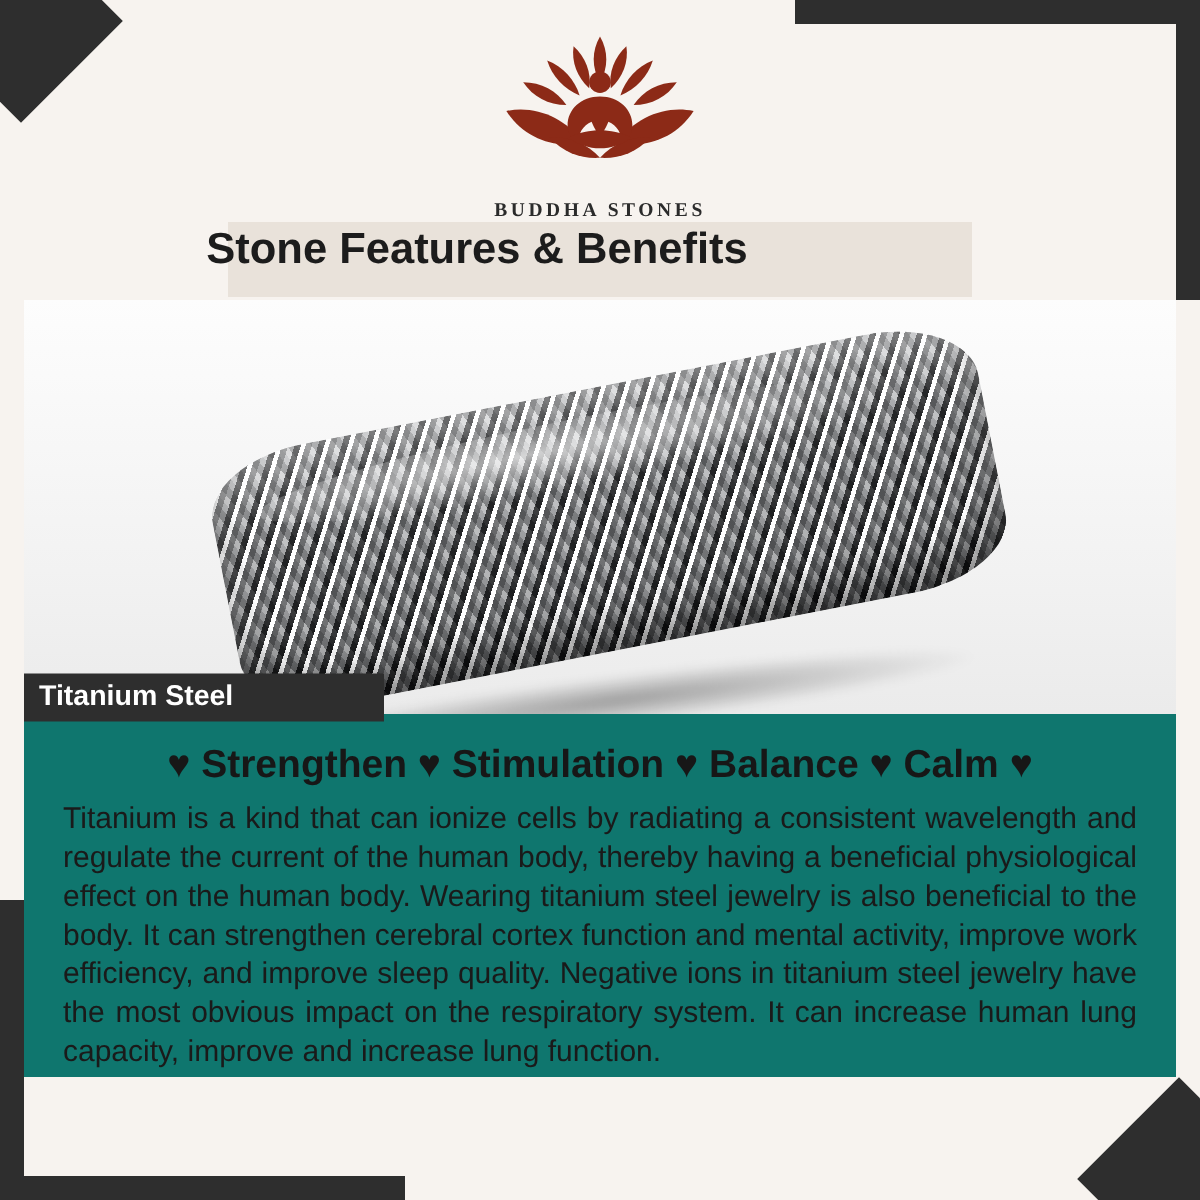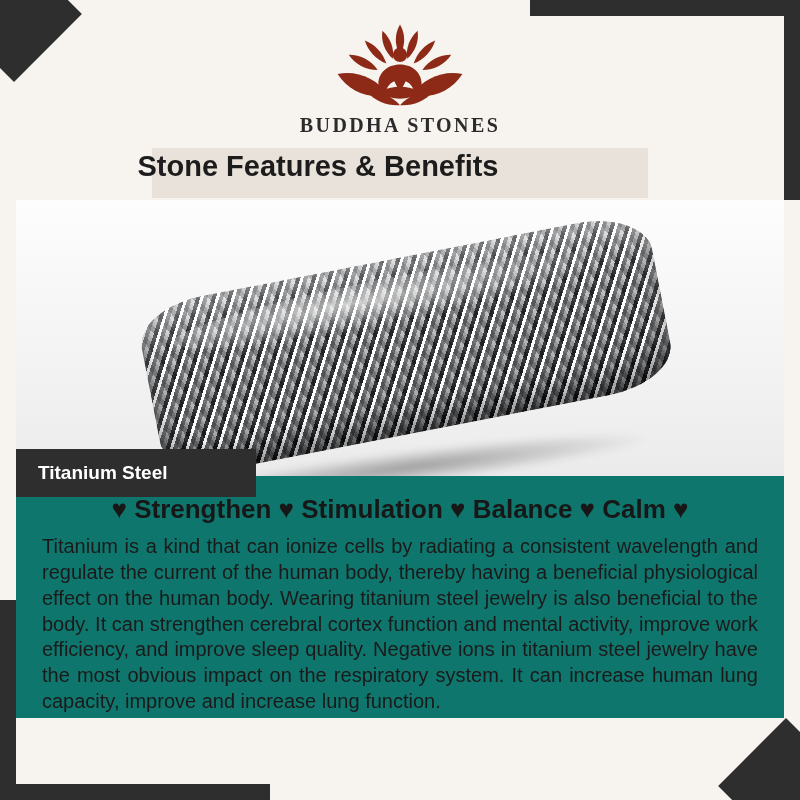--- a/index.html
+++ b/index.html
@@ -69,22 +69,22 @@
     display: flex;
     flex-direction: column;
     align-items: center;
   }
   .logo-mark {
     width: 160px;
     height: 96px;
     display: block;
   }
   .brand-name {
-    margin-top: 0;
-    font-size: 20px;
+    margin-top: 18px;
+    font-size: 13px;
     letter-spacing: 2.4px;
     color: #2b2b2b;
     font-family: "Liberation Serif", serif;
     font-weight: bold;
   }
 
   
   .title-band {
     position: absolute;
     top: 148px;
@@ -155,27 +155,27 @@
     background: radial-gradient(ellipse at 50% 50%, rgba(0,0,0,.33), rgba(0,0,0,0) 70%);
     transform: rotate(-7deg);
     filter: blur(3px);
   }
 
   
   .stone-label {
     position: absolute;
     left: 16px;
     top: 449px;
-    height: 48px;
+    height: 32px;
     min-width: 240px;
     background: #2e2e2e;
     color: #ffffff;
     display: flex;
     align-items: center;
-    padding: 0 18px 0 22px;
+    padding: 0 18px 0 10px;
     font-size: 19px;
     font-weight: bold;
     z-index: 6;
     box-sizing: border-box;
   }
 
   
   .content {
     position: absolute;
     top: 476px;

